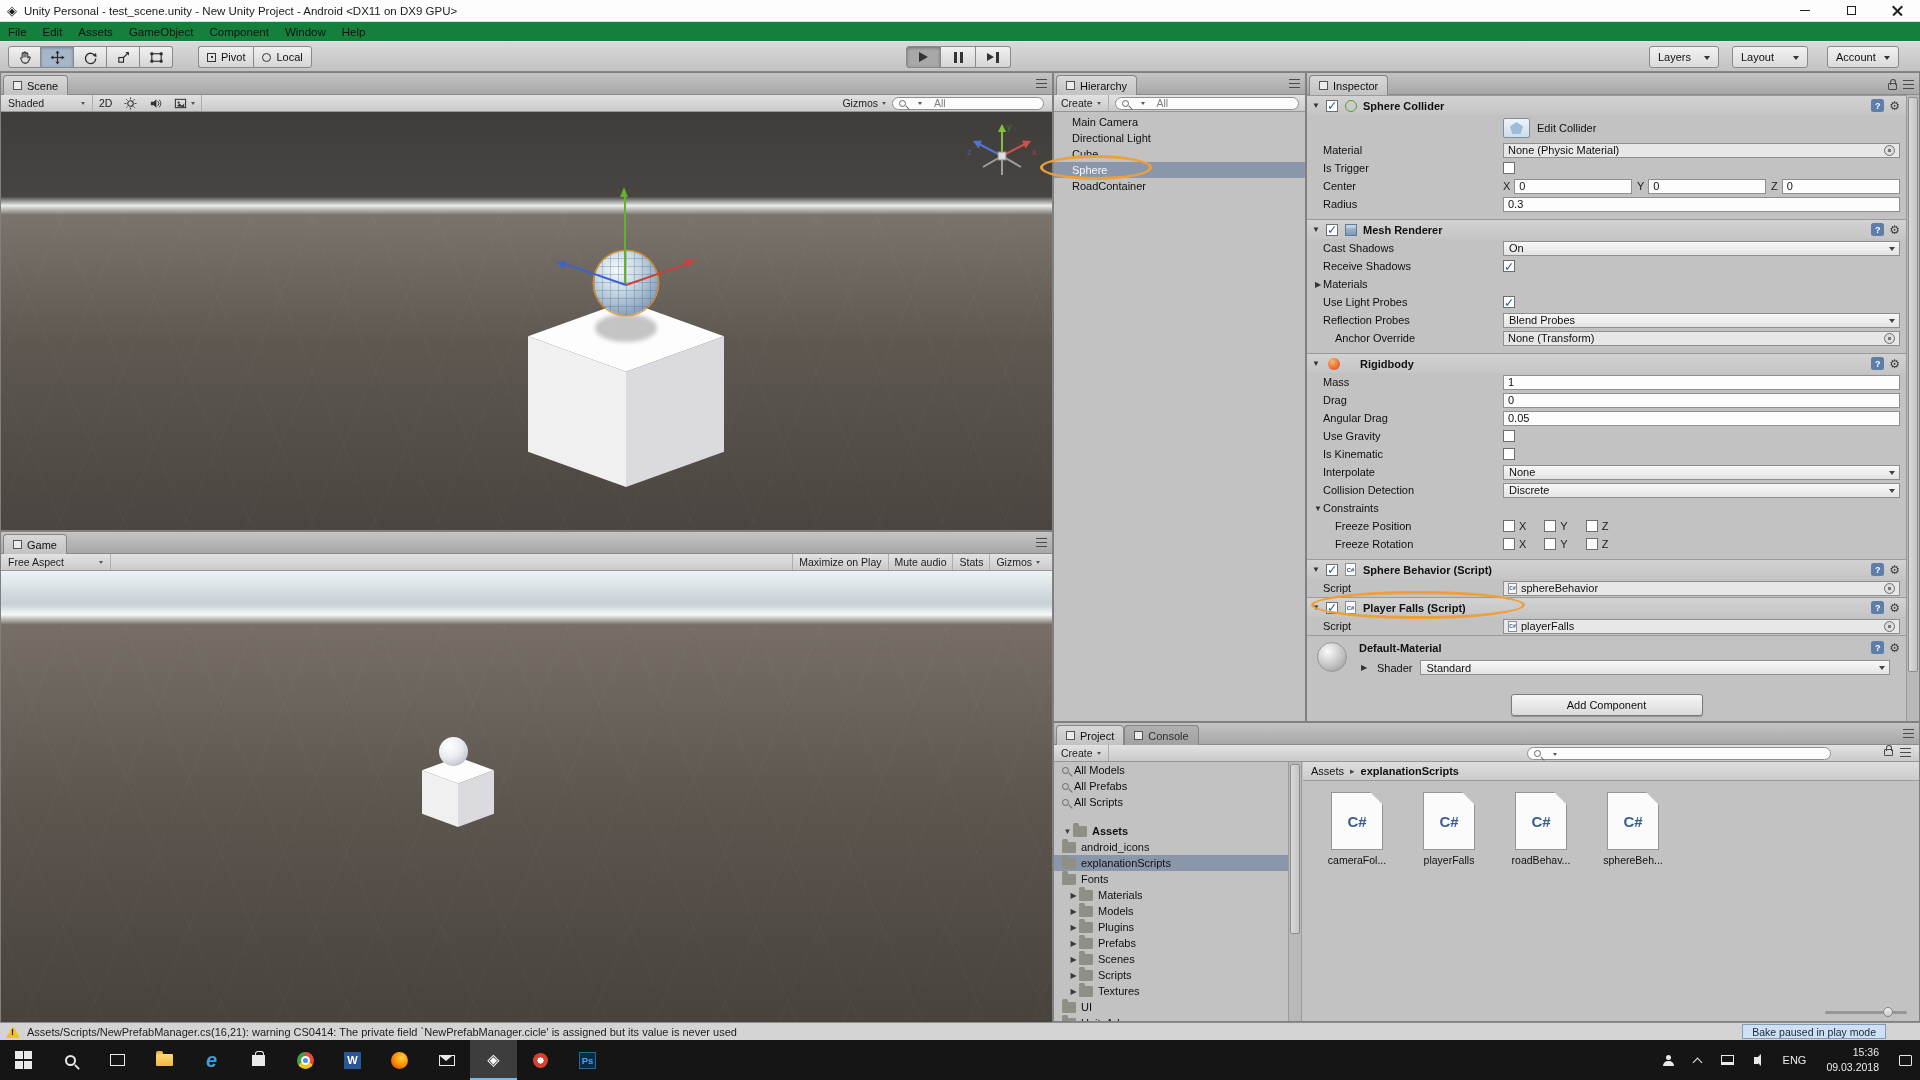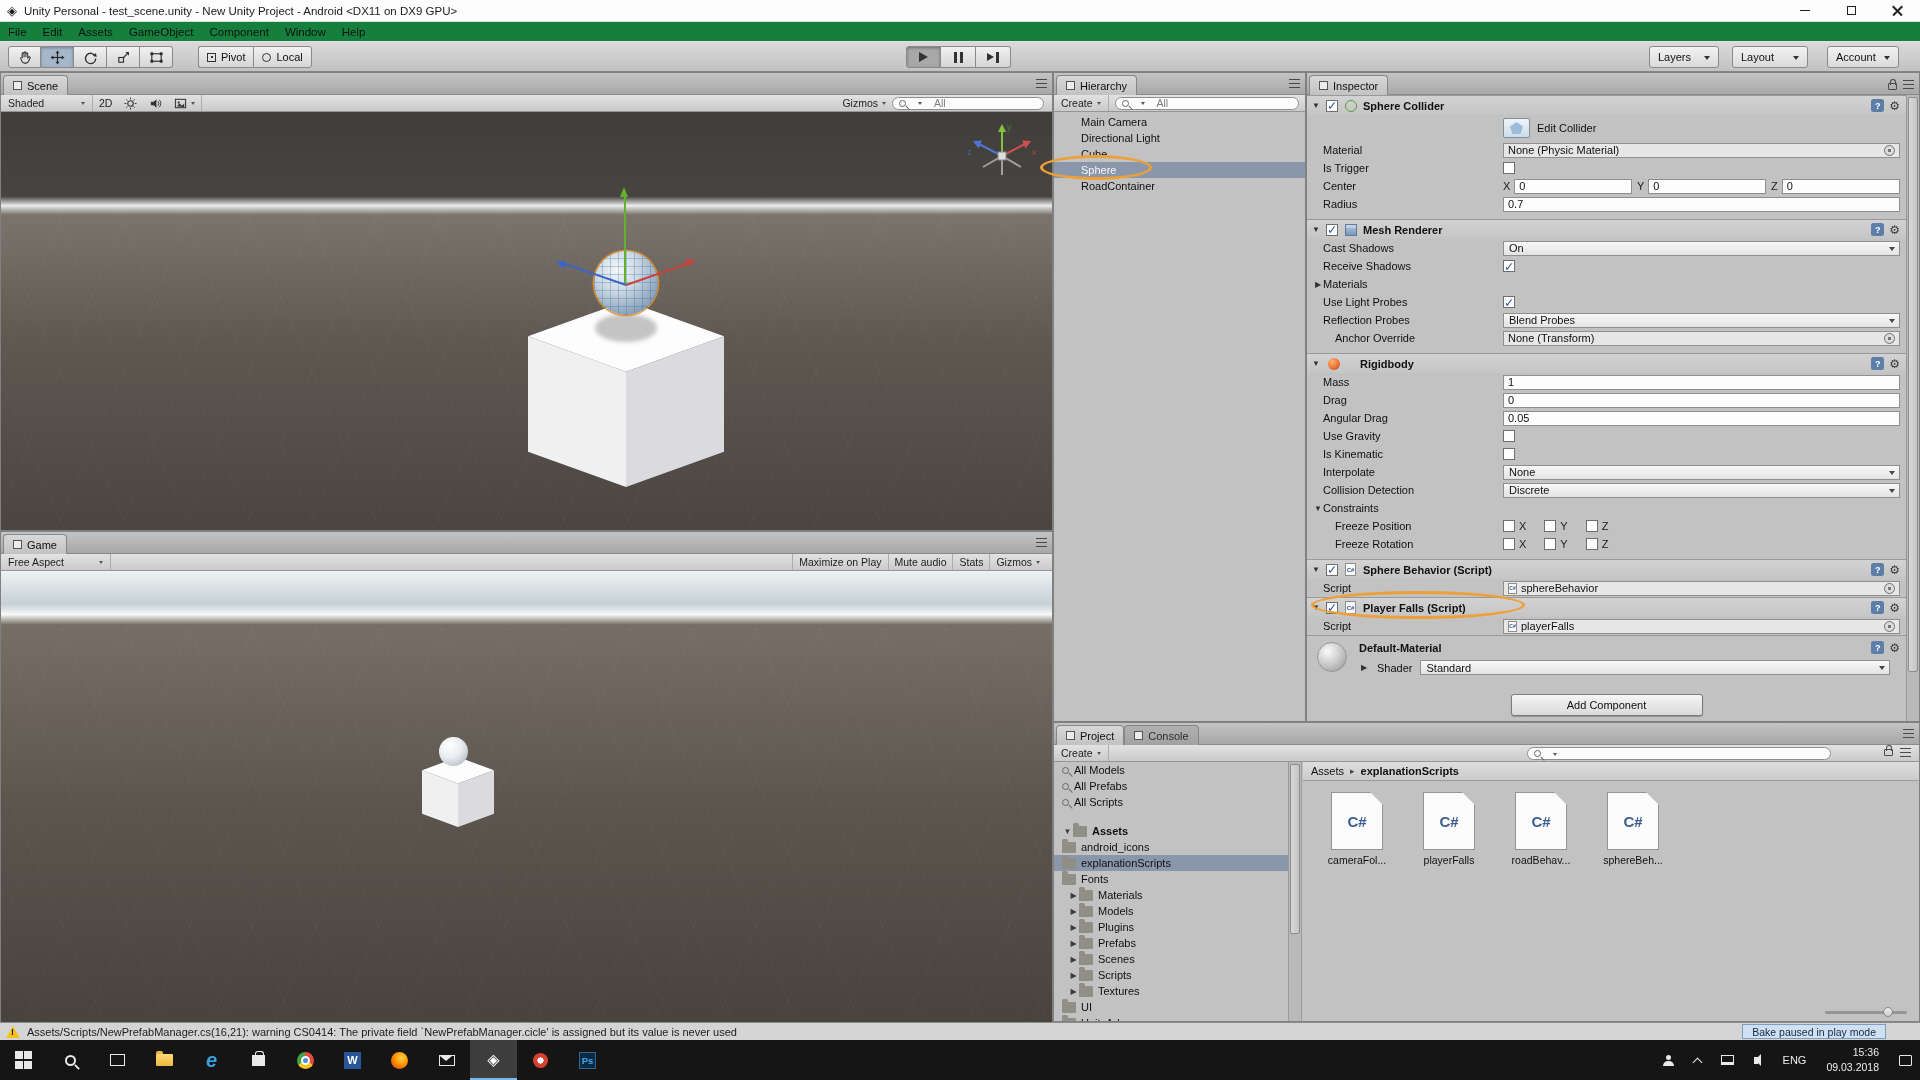--- a/index.html
+++ b/index.html
@@ -91,21 +91,21 @@
  background:radial-gradient(circle at 36% 30%,#ffffff 0%,#e9ecef 45%,#b9c0c8 82%,#99a1ab 100%)}
 .garrow{position:absolute;height:0;border-top:2.2px solid;transform-origin:0 50%}
 .garrow::after{content:"";position:absolute;right:-10px;top:-6px;width:0;height:0;border-left:10px solid transparent;border-top:4.5px solid transparent;border-bottom:4.5px solid transparent}
 .ga-green{border-top-color:#63b22a}.ga-green::after{border-left-color:#63b22a}
 .ga-red{border-top-color:#cc3f3a}.ga-red::after{border-left-color:#cc3f3a}
 .ga-blue{border-top-color:#3a63cc}.ga-blue::after{border-left-color:#3a63cc}
 #axis-gizmo{position:absolute;right:12px;top:6px}
 
 
 #hierarchy-panel{left:1053px;top:72px;width:253px;height:650px}
-.hrow{height:16px;display:flex;align-items:center;padding-left:27px;font-size:11px;white-space:nowrap}
+.hrow{height:16px;display:flex;align-items:center;padding-left:18px;font-size:11px;white-space:nowrap}
 .hrow.sel{background:#8a97ab;color:#f6f6f6}
 
 
 #inspector-panel{left:1306px;top:72px;width:614px;height:650px}
 #insp-content{position:absolute;left:0;top:22px;right:13px;bottom:0;overflow:hidden}
 #insp-scroll{position:absolute;right:0;top:22px;bottom:0;width:13px;background:#b9b9b9;border-left:1px solid #989898}
 #insp-scroll .thumb{position:absolute;left:1px;right:1px;top:2px;height:575px;background:linear-gradient(90deg,#d9d9d9,#c4c4c4);border:1px solid #8d8d8d;border-radius:2px}
 .chead{display:flex;align-items:center;height:20px;border-top:1px solid #9a9a9a;background:linear-gradient(#d2d2d2,#c5c5c5);gap:5px;padding:0 6px 0 4px;font-weight:bold}
 .fo{width:10px;flex:none;color:#333;font-size:8px;text-align:center}
 .fo::before{content:"▼"}
@@ -571,21 +571,21 @@
             </div>
           <div class="axgrp">
               <span class="al">Z</span>
               <span class="tf">0</span>
             </div>
         </div>
       </div>
       <div class="irow">
         <span class="ilabel">Radius</span>
         <div class="ifield">
-            <span class="tf">0.7</span>
+            <span class="tf">0.3</span>
           </div>
       </div>
       <div class="spacerow"></div>
 
       <div class="chead">
         <span class="fo"></span>
         <span class="chk on"></span>
         <span class="cicon">
             <span class="ic-mesh"></span>
           </span>

